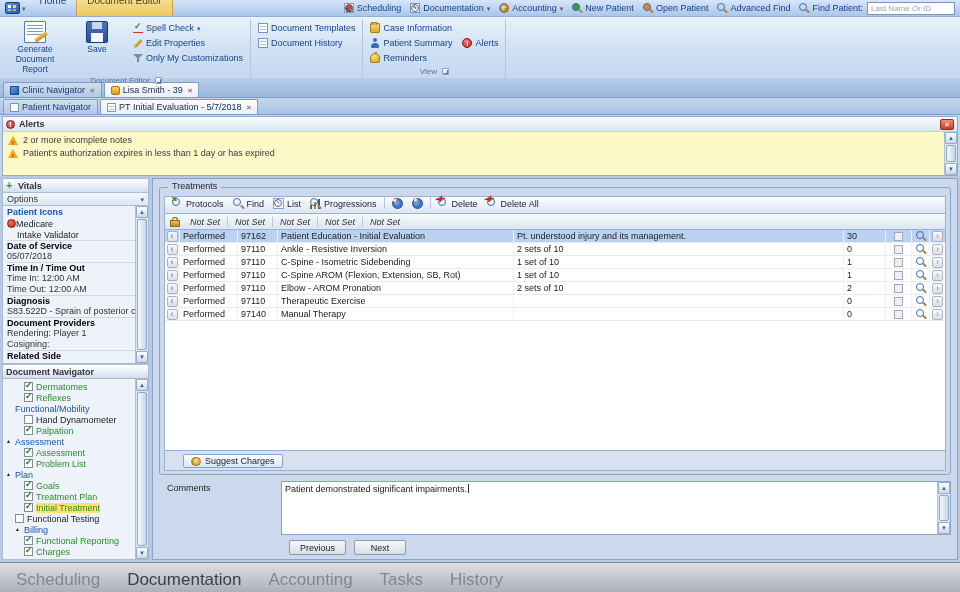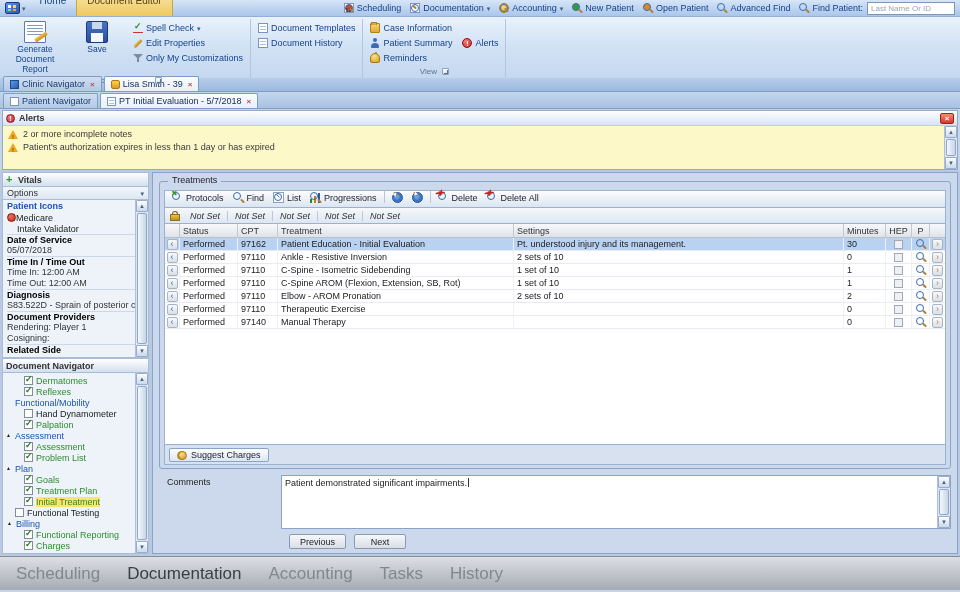--- a/index.html
+++ b/index.html
@@ -66,21 +66,21 @@
   .folder-icon { background:linear-gradient(#f8d878,#e0a838); border:1px solid #b08020; border-radius:1px; }
   .folder-icon::before { content:""; position:absolute; top:-2px; left:0; width:4px; height:2px; background:#e0a838; border:1px solid #b08020; border-bottom:none; }
   .patient-summary-icon::before, .patient-summary-icon::after { background:#3a6ab8; }
   .bell-icon { border-radius:50% 50% 2px 2px; background:radial-gradient(circle at 40% 30%,#ffe080,#d4a020); border:1px solid #a87818; }
   .bell-icon::after { content:""; position:absolute; top:-2px; left:4px; width:2px; height:2px; background:#a87818; border-radius:50%; }
   .alert-red-icon { border-radius:50%; background:radial-gradient(circle at 35% 30%,#f08080,#c82020); border:1px solid #901010; }
   .alert-red-icon::after { content:"!"; position:absolute; inset:0; display:flex; align-items:center; justify-content:center; color:#fff; font-size:7px; font-weight:bold; }
 
   
   .tabbar { display:flex; align-items:flex-end; padding:1px 3px 0; background:linear-gradient(#b7cdea,#9bb9de); border-bottom:1px solid #7e9cc4; }
-  .tabbar1 { height:14px; }
+  .tabbar1 { height:20px; }
   .tabbar2 { height:17px; background:linear-gradient(#c3d6ee,#a9c2e2); }
   .wtab { display:flex; align-items:center; gap:3px; height:15px; padding:0 6px; margin-right:2px; font-size:9px; color:#1e3c6e; background:linear-gradient(#cfdef1,#b3c9e6); border:1px solid #7e9cc4; border-bottom:none; border-radius:2px 2px 0 0; cursor:default; white-space:nowrap; }
   .wtab.active { background:linear-gradient(#fafcfe,#e9f0f8); color:#102a52; }
   .tab-close { font-size:8px; font-weight:bold; color:#b05050; margin-left:2px; cursor:pointer; }
   .tab-ic { width:9px; height:9px; }
   .clinic-navigator-icon { background:linear-gradient(135deg,#5a9ae0,#2a5ab0); border:1px solid #1a4a90; }
   .patient-tab-icon { background:linear-gradient(#ffd24a,#e09a20); border:1px solid #a87818; border-radius:2px; }
   .patient-navigator-icon { background:#fff; border:1px solid #7a94bc; }
   .note-tab-icon { background:#fff; border:1px solid #7a94bc; }
   .note-tab-icon::after { content:""; position:absolute; left:1px; right:1px; top:2px; bottom:1px; background:repeating-linear-gradient(#a8c0dc 0 1px,transparent 1px 3px); }
@@ -163,21 +163,21 @@
   .c4 { flex:1; }
   .c5 { width:42px; }
   .c6 { width:26px; justify-content:center; }
   .c7 { width:18px; justify-content:center; }
   .c8 { width:15px; padding:0 1px; justify-content:center; }
   .rowbtn { width:11px; height:11px; background:linear-gradient(#f8fafc,#d8dfe8); border:1px solid #a8b4c4; border-radius:2px; display:flex; align-items:center; justify-content:center; font-size:9px; line-height:1; color:#3a6ab0; cursor:pointer; }
   .rowbtn.right { color:#c87830; }
   .hep-cb { width:9px; height:9px; background:#eef0f3; border:1px solid #a0aab6; cursor:pointer; }
   .mag-icon { width:10px; height:10px; }
   .grid-fill { flex:1; background:#fff; }
-  .suggest-bar { height:20px; background:#d7e1ef; border:1px solid #9ab2d0; border-top:none; display:flex; align-items:center; padding:0 4px; }
+  .suggest-bar { height:20px; background:#d7e1ef; border:1px solid #9ab2d0; border-top:none; display:flex; align-items:center; padding:0 18px; }
   .suggest-btn { display:flex; align-items:center; gap:4px; border:1px solid #8aa4c8; background:linear-gradient(#fdfefe,#dce6f2); border-radius:2px; padding:1px 7px; font-size:9px; color:#223; cursor:pointer; }
   .coins-icon::before { content:""; position:absolute; top:1px; left:0; width:7px; height:7px; border-radius:50%; background:radial-gradient(circle at 35% 30%,#ffe080,#d4a020); border:1px solid #a87818; }
   .coins-icon::after { content:""; position:absolute; bottom:0; right:0; width:7px; height:7px; border-radius:50%; background:radial-gradient(circle at 35% 30%,#ffe080,#c89818); border:1px solid #a87818; }
 
   .comments-row { display:flex; margin-top:6px; }
   .comments-label { width:122px; padding:2px 0 0 8px; font-size:9px; color:#222; }
   .comments-box { flex:1; height:54px; background:#fff; border:1px solid #8aa4c8; display:flex; overflow:hidden; }
   .comments-text { flex:1; padding:2px 3px; font-size:9px; color:#222; }
   .comments-text::after { content:""; display:inline-block; width:1px; height:9px; background:#333; margin-left:1px; vertical-align:-1px; }
   .prevnext { display:flex; gap:8px; margin:5px 0 0 130px; }
@@ -546,21 +546,21 @@
             <span class="cb on"></span>
             <span class="tlabel green hl">Initial Treatment</span>
           </div>
 
           <div class="tree-row" style="padding-left: 12px;">
 
             <span class="cb"></span>
             <span class="tlabel">Functional Testing</span>
           </div>
 
-          <div class="tree-row" style="padding-left: 4px;">
+          <div class="tree-row" style="padding-left: 12px;">
             <span class="expander">▲</span>
 
             <span class="tlabel blue">Billing</span>
           </div>
 
           <div class="tree-row" style="padding-left: 21px;">
 
             <span class="cb on"></span>
             <span class="tlabel green">Functional Reporting</span>
           </div>
@@ -638,31 +638,20 @@
 
             <span class="notset-item">Not Set</span>
 
             <span class="notset-item">Not Set</span>
 
             <span class="notset-item">Not Set</span>
           </span>
       </div>
 
       <div class="grid">
-        <div class="gh-row">
-          <div class="gh c0"></div>
-          <div class="gh c1">Status</div>
-          <div class="gh c2">CPT</div>
-          <div class="gh c3">Treatment</div>
-          <div class="gh c4">Settings</div>
-          <div class="gh c5">Minutes</div>
-          <div class="gh c6">HEP</div>
-          <div class="gh c7">P</div>
-          <div class="gh c8" style="border-right:none;"></div>
-        </div>
         <div>
 
             <div class="gr selected">
               <div class="gc c0">
                 <span class="rowbtn">‹</span>
               </div>
               <div class="gc c1">Performed</div>
               <div class="gc c2">97162</div>
               <div class="gc c3">Patient Education - Initial Evaluation</div>
               <div class="gc c4">Pt. understood injury and its management.</div>

